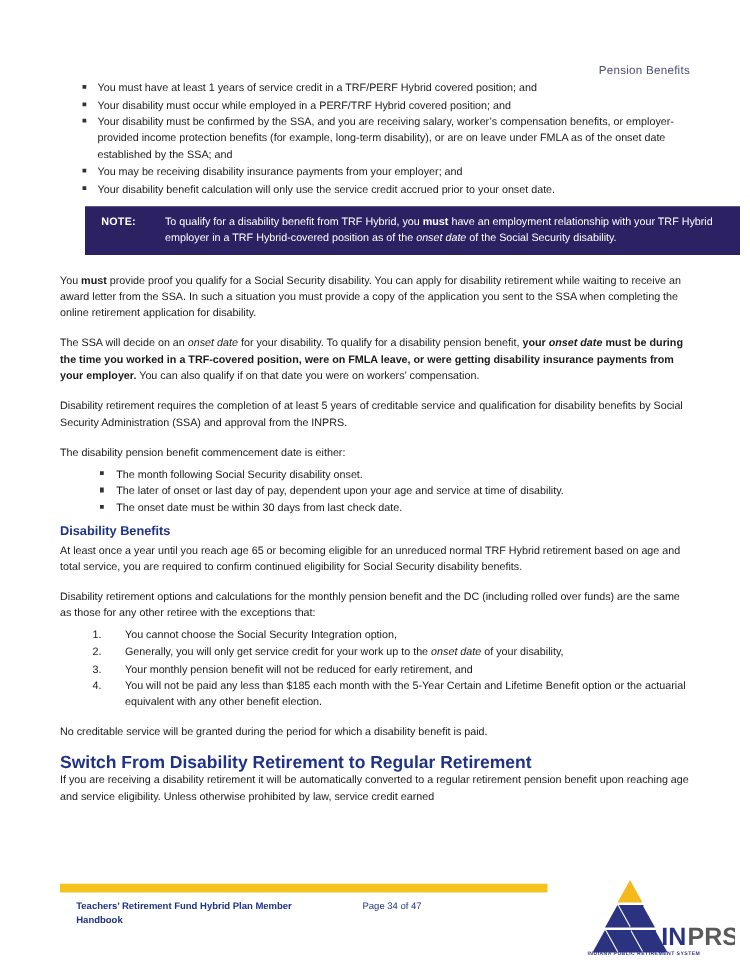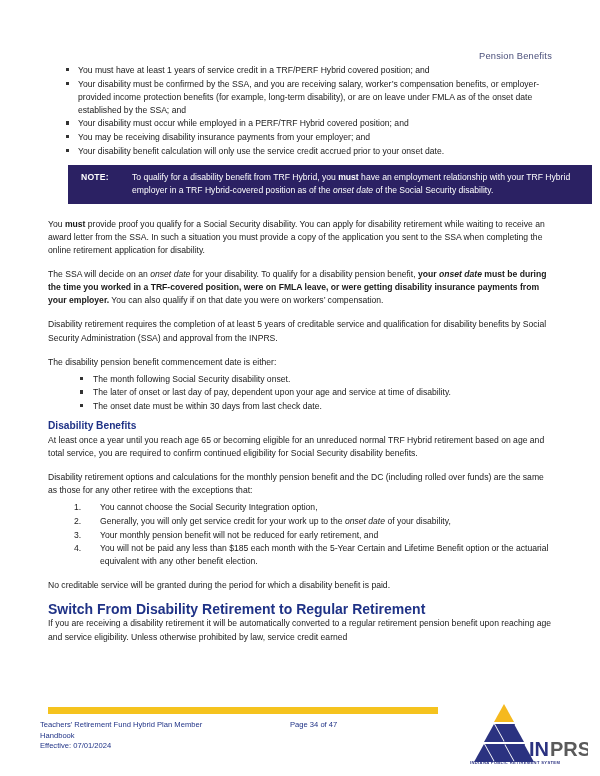--- a/index.html
+++ b/index.html
@@ -138,24 +138,24 @@
   .footer-rule {
     position: absolute;
     left: 48px;
     top: 707px;
     width: 390px;
     height: 7px;
     background: #f5c31e;
   }
   .footer-text {
     position: absolute;
-    left: 40px;
+    left: 61px;
     top: 720px;
     font-size: 7.6px;
-    font-weight: normal;
+    font-weight: bold;
     color: #1f3286;
     line-height: 10.6px;
     width: 260px;
   }
   .footer-page {
     position: absolute;
     left: 290px;
     top: 720px;
     font-size: 7.6px;
     font-weight: normal;
@@ -183,25 +183,25 @@
 
   <div class="content">
 
     <ul class="sq">
       <li>
         <span class="bullet"></span>
         <span>You must have at least 1 years of service credit in a TRF/PERF Hybrid covered position; and</span>
       </li>
       <li>
         <span class="bullet"></span>
+        <span>Your disability must occur while employed in a PERF/TRF Hybrid covered position; and</span>
+      </li>
+      <li>
+        <span class="bullet"></span>
         <span>Your disability must be confirmed by the SSA, and you are receiving salary, worker’s compensation benefits, or employer-provided income protection benefits (for example, long-term disability), or are on leave under FMLA as of the onset date established by the SSA; and</span>
-      </li>
-      <li>
-        <span class="bullet"></span>
-        <span>Your disability must occur while employed in a PERF/TRF Hybrid covered position; and</span>
       </li>
       <li>
         <span class="bullet"></span>
         <span>You may be receiving disability insurance payments from your employer; and</span>
       </li>
       <li>
         <span class="bullet"></span>
         <span>Your disability benefit calculation will only use the service credit accrued prior to your onset date.</span>
       </li>
     </ul>
@@ -262,21 +262,20 @@
     <h4 class="sub">Switch From Disability Retirement to Regular Retirement</h4>
     <p class="body">If you are receiving a disability retirement it will be automatically converted to a regular retirement pension benefit upon reaching age and service eligibility. Unless otherwise prohibited by law, service credit earned</p>
 
   </div>
 
   <div class="footer-rule"></div>
 
   <div class="footer-text">
     <div>Teachers’ Retirement Fund Hybrid Plan Member</div>
     <div>Handbook</div>
-    <div>Effective: 07/01/2024</div>
   </div>
 
   <div class="footer-page">Page 34 of 47</div>
 
   <div class="logo">
     <svg width="120" height="66" viewBox="0 0 120 66" xmlns="http://www.w3.org/2000/svg">
 
       <polygon points="36,4 46,22 26,22" fill="#f5b91e"></polygon>
 
       <polygon points="26,24 36,42 16,42" fill="#2b3280"></polygon>

